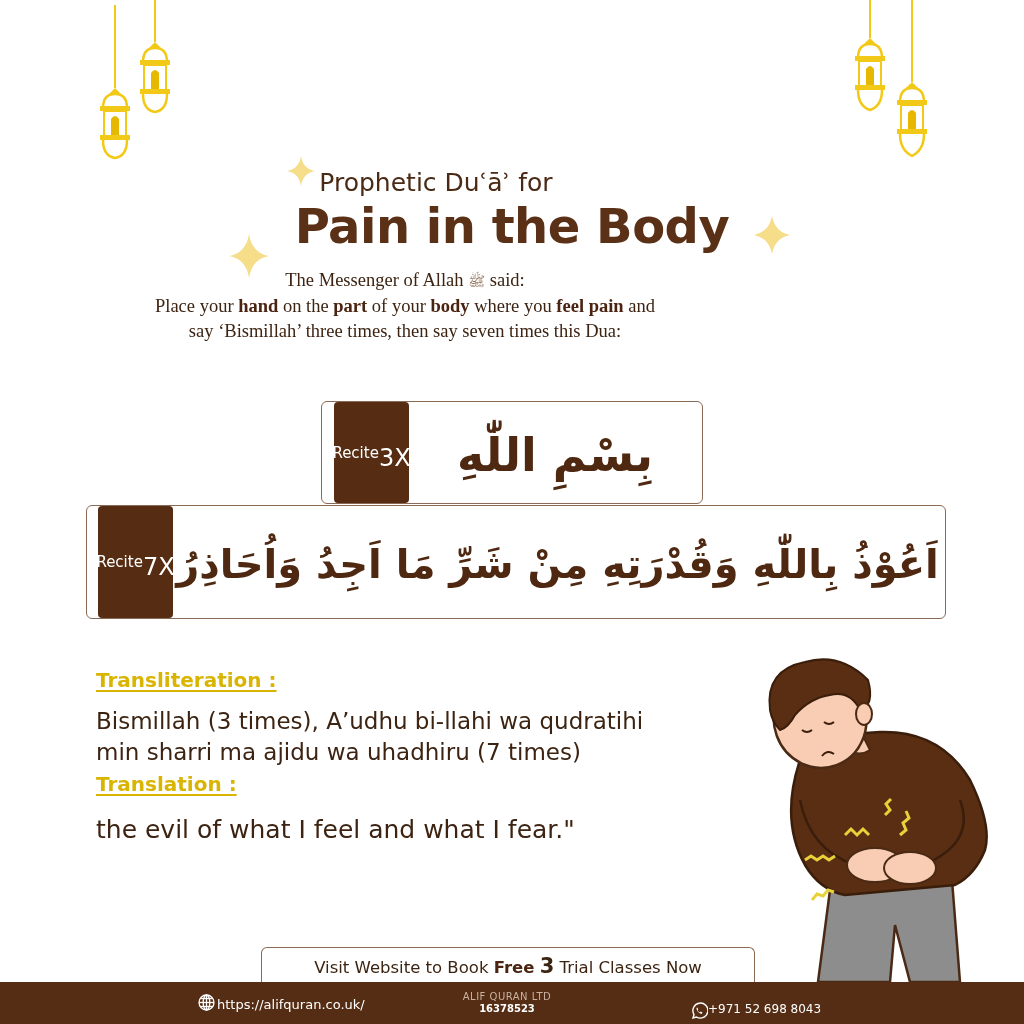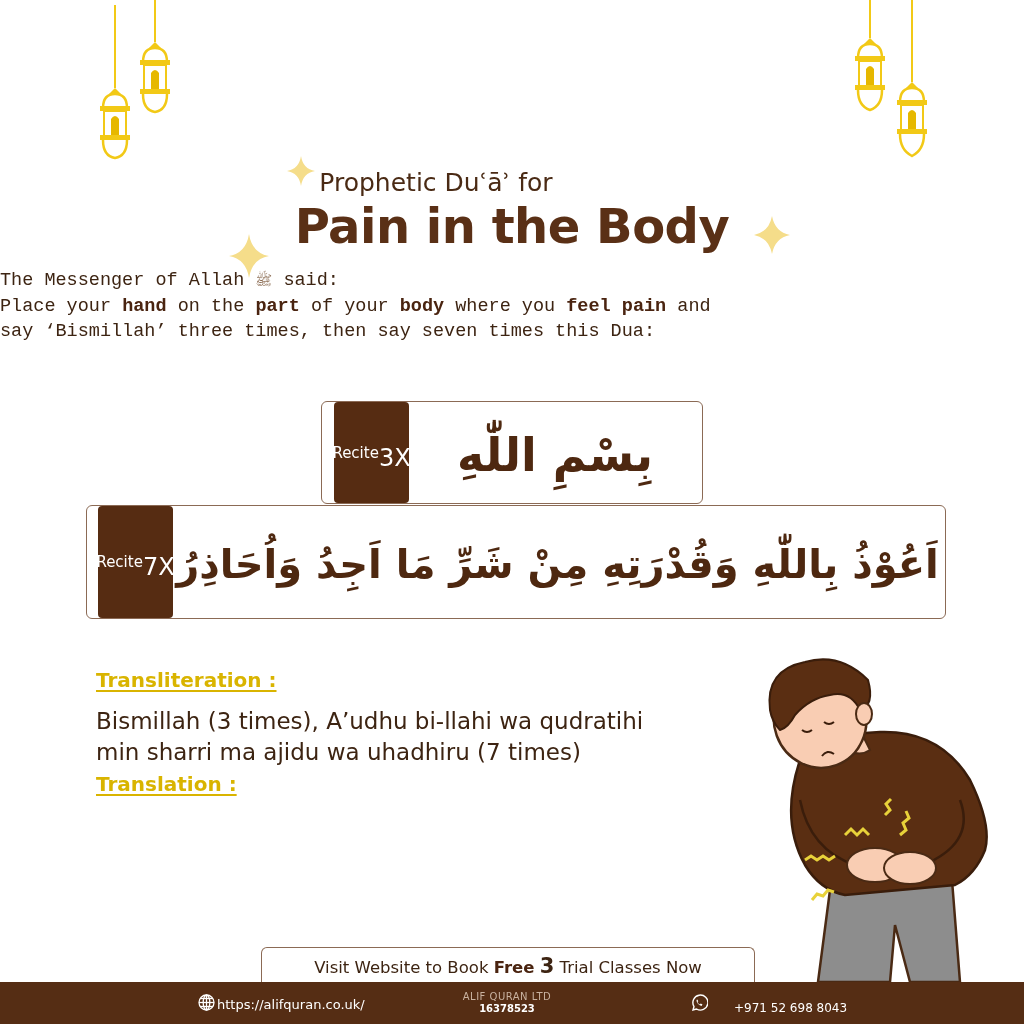--- a/index.html
+++ b/index.html
@@ -11,22 +11,22 @@
   .lantern svg { display: block; }
 
   
   .sparkle { position: absolute; }
 
   
   .subtitle { position: absolute; left: 0; width: 872px; top: 168px; text-align: center;
     font-size: 25px; color: #4a2a14; font-family: "DejaVu Sans", sans-serif; font-weight: normal; }
   .title { position: absolute; left: 0; width: 1024px; top: 198px; text-align: center;
     font-size: 48px; font-weight: bold; color: #5a3016; font-family: "DejaVu Sans", sans-serif; letter-spacing: -0.5px; }
-  .intro { position: absolute; left: 0; width: 810px; top: 268px; text-align: left;
-    font-size: 18.5px; line-height: 25px; color: #3d2412; font-family: Liberation Mono, monospace; }
+  .intro { position: absolute; left: 0; width: 810px; top: 268px; text-align: center;
+    font-size: 18.5px; line-height: 25px; color: #3d2412; font-family: Liberation Serif, serif; }
   .intro b { font-weight: bold; color: #4a2410; }
   .saw { font-size: 14px; color: #8a6a50; }
 
   
   .dua-box { position: absolute; border: 1.5px solid #8b6a55; border-radius: 6px; background: #fff; }
   .badge { position: absolute; background: #562c12; color: #fff; border-radius: 4px;
     display: flex; flex-direction: row; align-items: center; justify-content: center; }
   .badge .r { font-size: 15px; font-family: "DejaVu Sans", sans-serif; }
   .badge .n { font-size: 24px; font-family: "DejaVu Sans", sans-serif; margin-top: 10px; }
   .arabic { position: absolute; color: #4e2810; font-family: "DejaVu Sans", sans-serif; direction: rtl;
@@ -46,21 +46,21 @@
   .cta b { font-weight: bold; color: #4a2410; }
   .cta .three { font-size: 21px; font-weight: bold; }
 
   
   .footer { position: absolute; left: 0; top: 982px; width: 1024px; height: 42px; background: #552d14; color: #fff; }
   .f-web { position: absolute; left: 198px; top: 12px; display: flex; align-items: center; gap: 2px; font-size: 13px;
     font-family: "DejaVu Sans", sans-serif; }
   .f-co { position: absolute; left: 432px; width: 150px; top: 9px; text-align: center; font-family: "DejaVu Sans", sans-serif; }
   .f-co .c1 { font-size: 10px; color: #c9b2a0; letter-spacing: 0.5px; }
   .f-co .c2 { font-size: 10px; font-weight: bold; color: #fff; margin-top: 1px; }
-  .f-phone { position: absolute; left: 690px; top: 12px; display: flex; align-items: flex-end; gap: 26px; font-size: 12px;
+  .f-phone { position: absolute; left: 690px; top: 20px; display: flex; align-items: flex-start; gap: 0; font-size: 12px;
     font-family: "DejaVu Sans", sans-serif; }
 
   .figure { position: absolute; left: 760px; top: 650px; width: 240px; height: 332px; }
 </style>
 </head>
 <body>
 
 <div class="lantern" style="left:97px; top:0;">
   <svg width="36" height="162" viewBox="0 0 36 162">
     <line x1="18" y1="5" x2="18" y2="88" stroke="#f2c916" stroke-width="2"></line>
@@ -153,20 +153,21 @@
 <div class="arabic" style="left:180px; top:515px; width:755px; height:98px; font-size:40px;">اَعُوْذُ بِاللّٰهِ وَقُدْرَتِهِ مِنْ شَرِّ مَا اَجِدُ وَاُحَاذِرُ</div>
 
 <div class="sec-label" style="top:668px;">Transliteration :</div>
 <div class="sec-text translit">
   <div>Bismillah (3 times), A’udhu bi-llahi wa qudratihi</div>
   <div>min sharri ma ajidu wa uhadhiru (7 times)</div>
 </div>
 
 <div class="sec-label" style="top:772px;">Translation :</div>
 <div class="sec-text transl">
+  <div>the evil of what I feel and what I fear."</div>
 </div>
 
 <div class="figure">
   <svg width="240" height="332" viewBox="0 0 240 332">
 
     <path d="M70 240 L58 332 L130 332 L135 275 L150 332 L200 332 L192 230 Z" fill="#8d8d8d" stroke="#4a2a14" stroke-width="2.5"></path>
 
     <path d="M40 110 Q60 85 120 82 Q180 80 210 130 Q232 175 225 200 Q215 225 195 235 L85 245 Q60 240 45 215 Q20 170 40 110Z" fill="#5a2e12" stroke="#3a1d0b" stroke-width="2.5"></path>
 
     <path d="M40 150 Q50 200 95 215" fill="none" stroke="#3a1d0b" stroke-width="2.5"></path>

